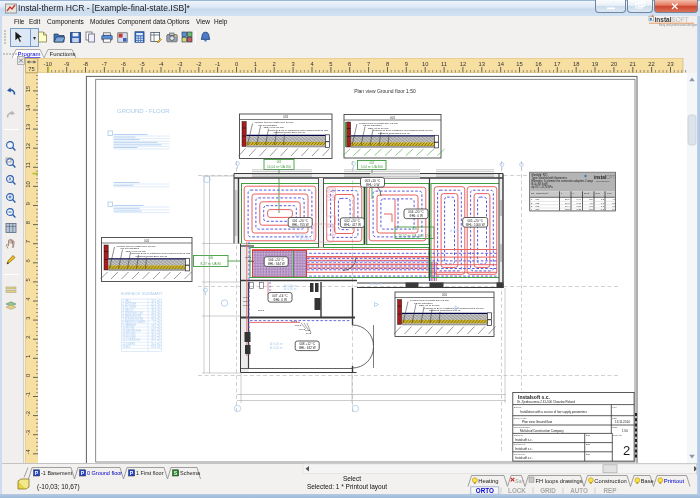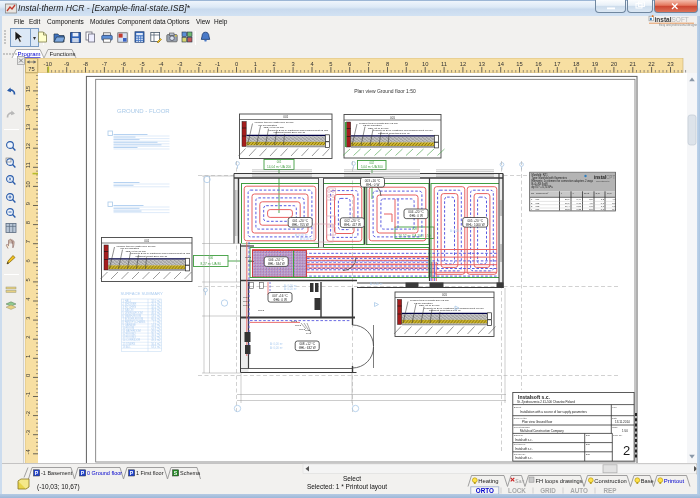--- a/index.html
+++ b/index.html
@@ -1,18 +1,18 @@
 <!DOCTYPE html>
 <html><head><meta charset="utf-8"><style>
 
 * { margin:0; padding:0; box-sizing:border-box; }
 body { width:700px; height:498px; overflow:hidden; font-family:"Liberation Sans", sans-serif; background:#f2f1ef; position:relative; }
 .abs { position:absolute; }
 #titlebar { left:0; top:0; width:700px; height:16px; background:linear-gradient(#eff5fc 0%, #dde9f6 40%, #c9daee 55%, #d2e2f3 100%); border-top:1px solid #9cb6d5; }
-#titletext { left:18px; top:2.5px; font-size:8.6px; color:#1a1a1a;font-style:italic; }
+#titletext { left:18px; top:2.5px; font-size:8.6px; color:#1a1a1a; }
 #menubar { left:0; top:16px; width:700px; height:12px; background:#f2f1ef; font-size:6.5px; color:#111; }
 #menubar span { position:absolute; top:1.5px; }
 #toolbar { left:0; top:28px; width:700px; height:20px; background:#f2f1ef; }
 #leftbar { left:0; top:58px; width:24px; height:405px; background:#f0efed; border-right:1px solid #d0d0d0; }
 #corner { left:25px; top:58px; width:13px; height:15px; background:#f7dfa2; border:1px solid #c8b070; font-size:5.8px; color:#333; text-align:center; line-height:21px; }
 #canvas { left:38px; top:73px; width:652px; height:390px; background:#ffffff; }
 #vscroll { left:687px; top:73px; width:9.5px; height:390px; background:#f5f6f8; }
 #tabrow { left:0; top:463px; width:700px; height:16px; background:#f2f1ef; }
 #botframe { left:0; top:494px; width:700px; height:4px; background:linear-gradient(#b6cbe4, #9db8d8); }
 .winbtn { position:absolute; top:0; height:13px; border:1px solid #70879f; border-top:none; border-radius:0 0 4px 4px; }

